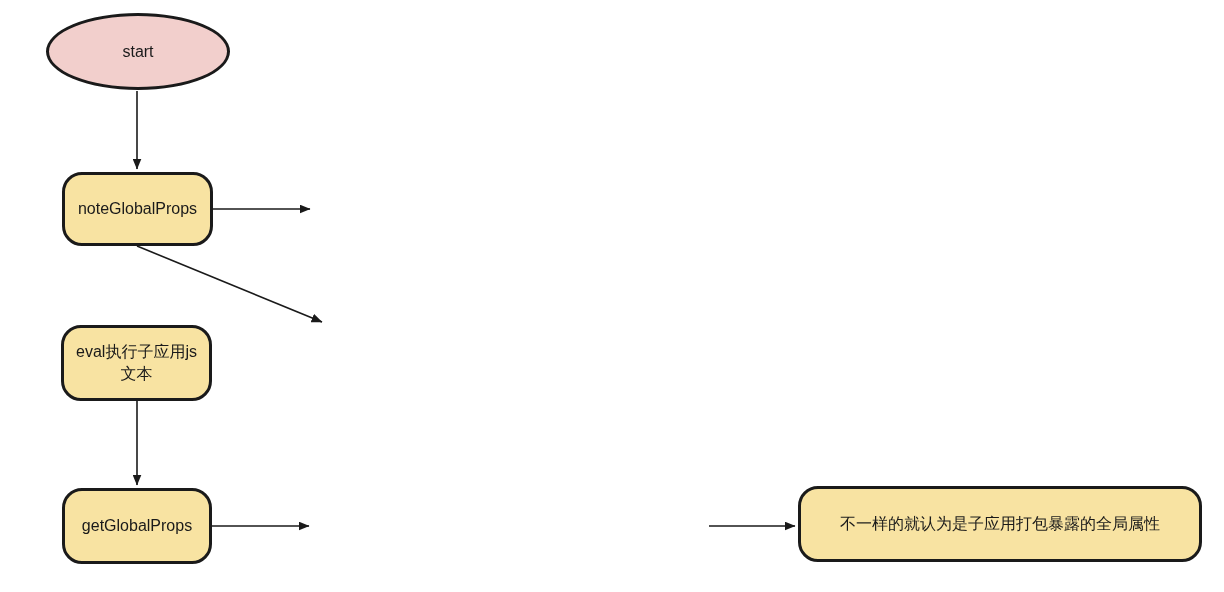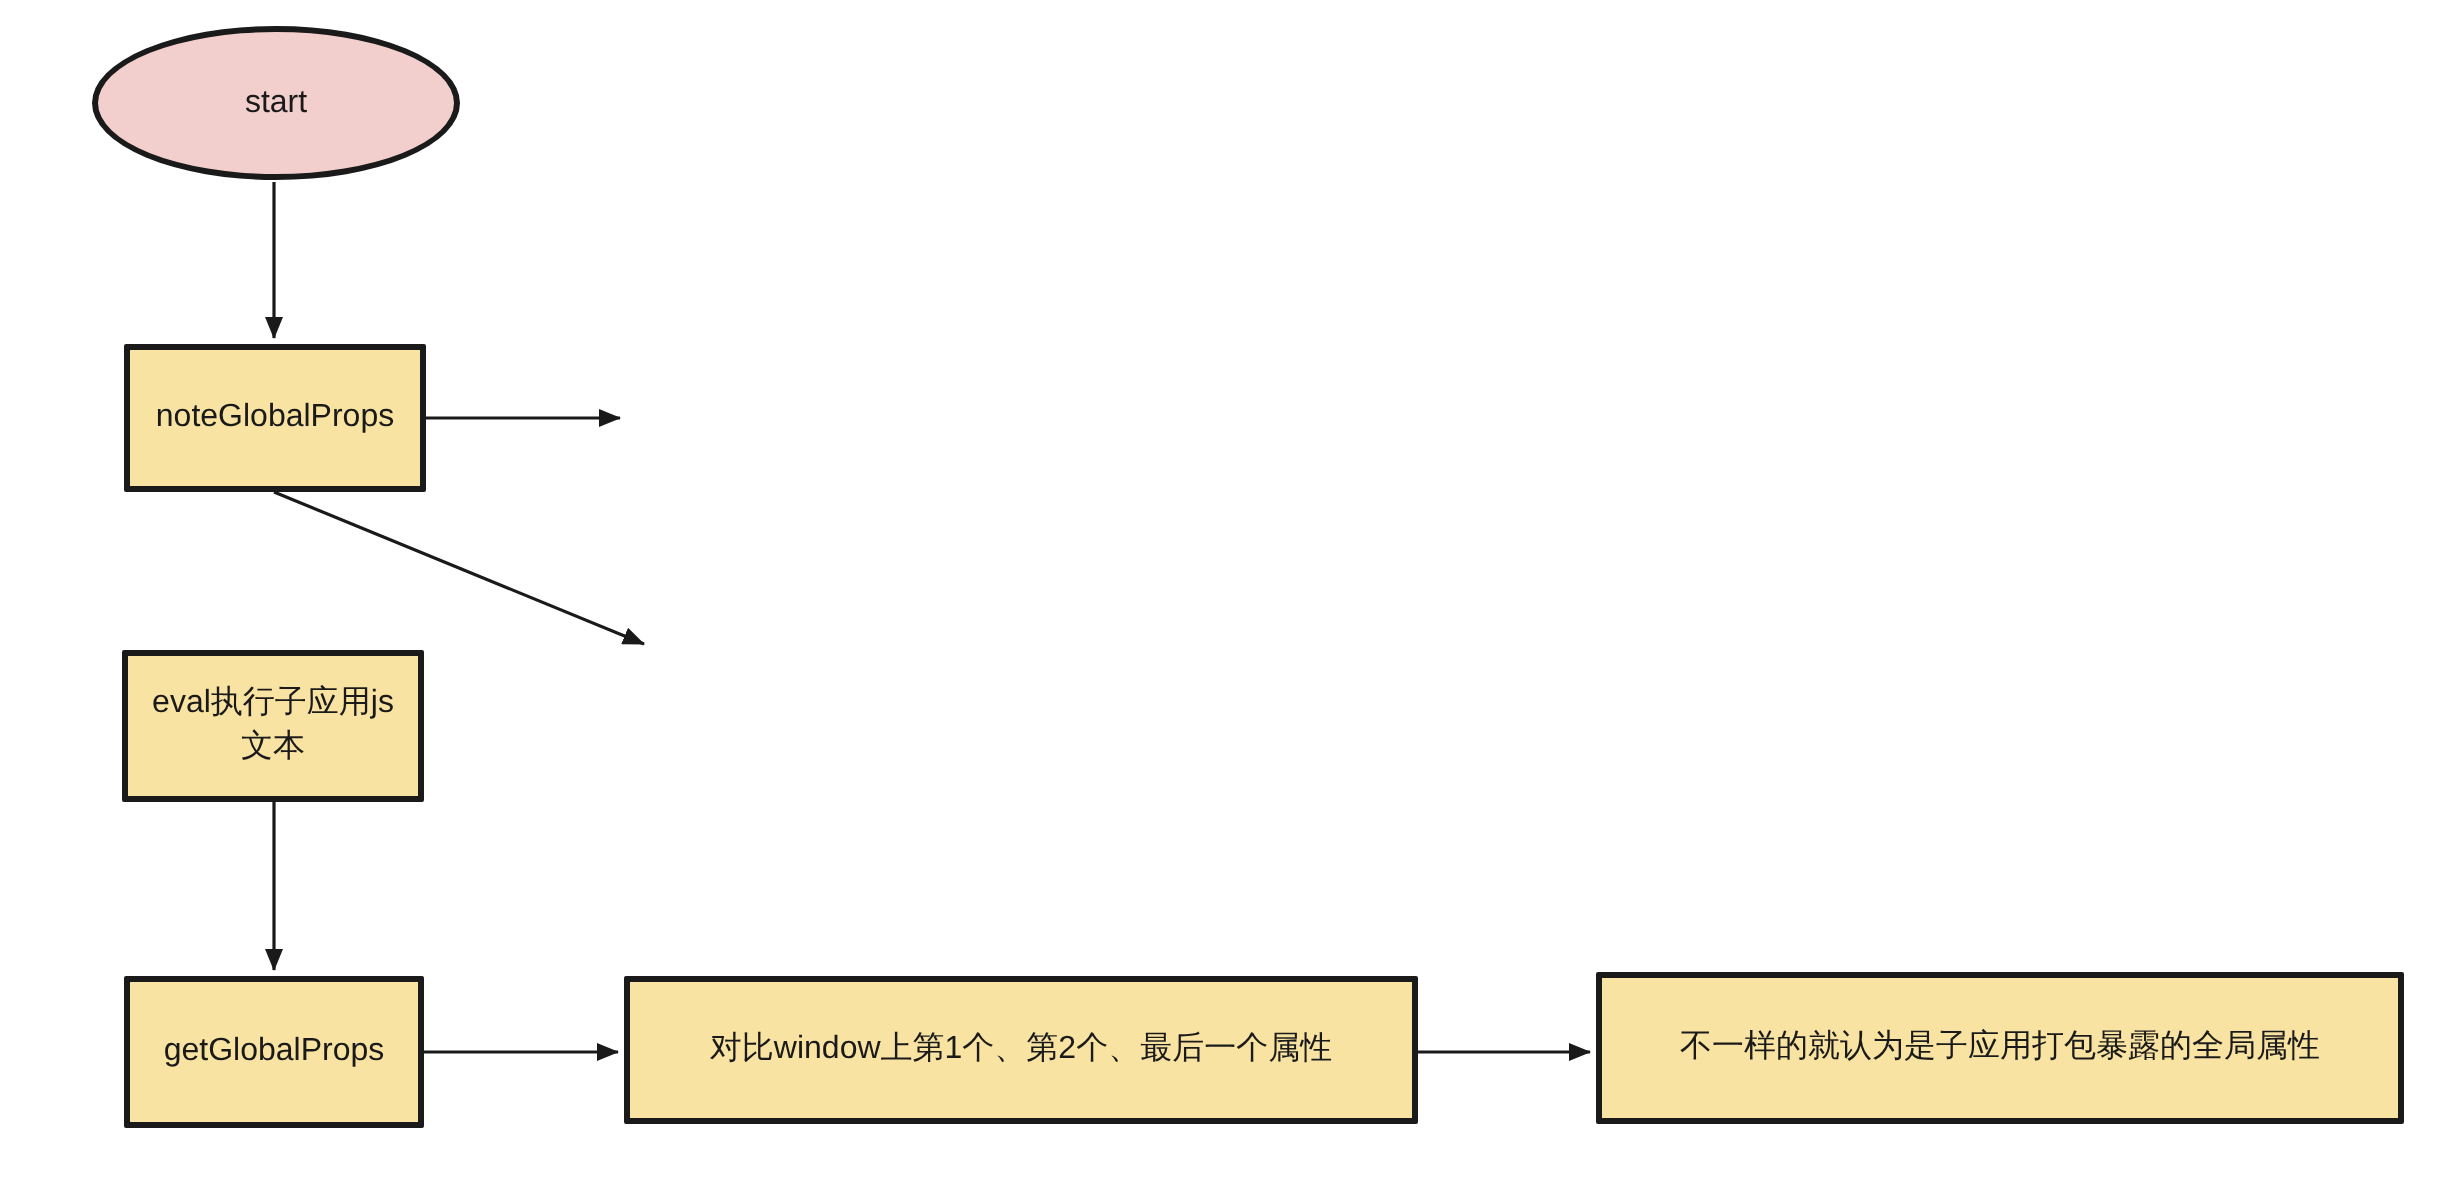--- a/index.html
+++ b/index.html
@@ -36,21 +36,21 @@
   }
   #arrowhead-marker path { fill: var(--stroke); }
   .node {
     position: absolute;
     display: flex;
     align-items: center;
     justify-content: center;
     text-align: center;
     background: var(--process-fill);
     border: 3px solid var(--stroke);
-    border-radius: 1px;
+    border-radius: 20px;
     color: var(--text);
     font-size: 16px;
     line-height: 1.35;
     padding: 4px 10px;
   }
   .node.ellipse {
     background: var(--start-fill);
     border-radius: 50%;
   }
   .node .line { display: block; }
@@ -87,21 +87,18 @@
     <span>getGlobalProps</span>
   </div>
 
   <div class="node" style="left:61px; top:325px; width:151px; height:76px;">
     <span>
       <span class="line">eval执行子应用js</span>
       <span class="line">文本</span>
     </span>
   </div>
 
-  <div class="node" style="left:312px; top:488px; width:397px; height:74px;">
-    <span>对比window上第1个、第2个、最后一个属性</span>
-  </div>
 
   <div class="node" style="left:798px; top:486px; width:404px; height:76px;">
     <span>不一样的就认为是子应用打包暴露的全局属性</span>
   </div>
 
 </div>
 
 </body></html>

